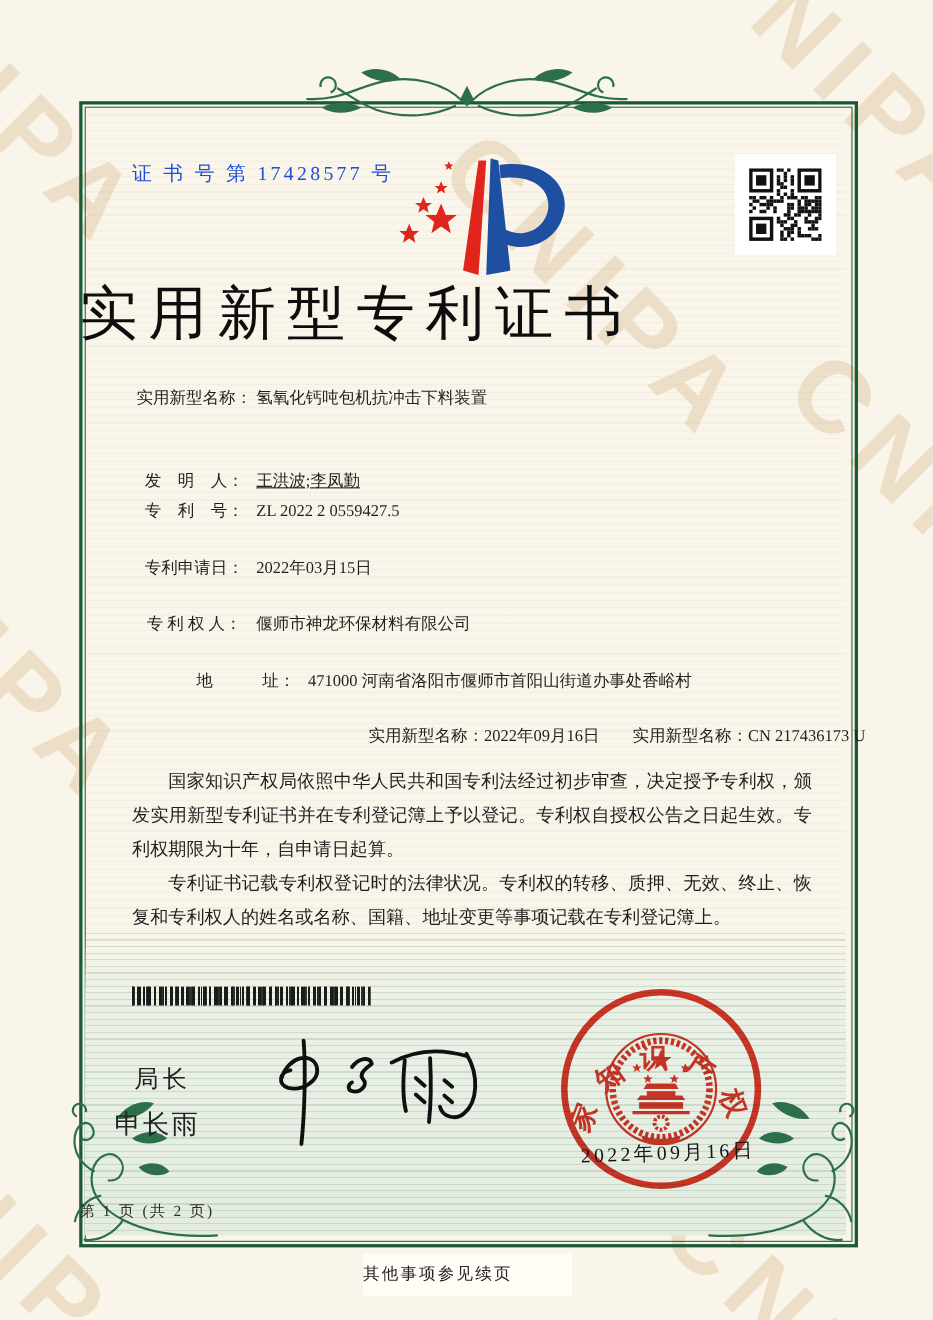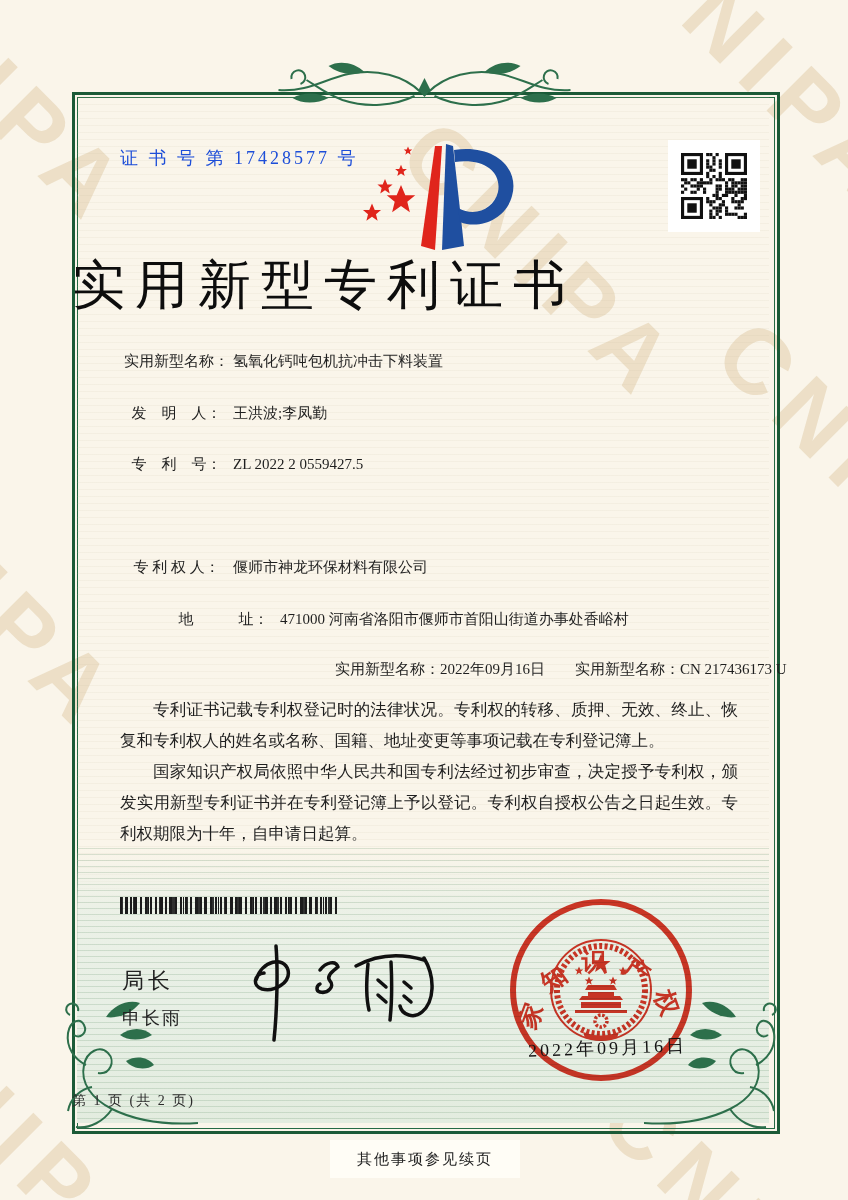--- a/index.html
+++ b/index.html
@@ -41,29 +41,29 @@
          line-height:1.88;text-align:justify;color:#1f1f1f;}
   .paras p{margin:0;text-indent:2em;}
   .barcode{
     position:absolute;left:120px;top:897px;width:217px;height:17px;
     background-image:
       repeating-linear-gradient(90deg,#1b1b1b 0 2px,rgba(0,0,0,0) 2px 5px),
       repeating-linear-gradient(90deg,#1b1b1b 0 1px,rgba(0,0,0,0) 1px 7px),
       repeating-linear-gradient(90deg,rgba(27,27,27,0.9) 0 3px,rgba(0,0,0,0) 3px 13px);
   }
   .director-label{left:122px;top:966px;font-size:22px;letter-spacing:4px;text-align:center;}
-  .director-name{left:122px;top:1006px;font-size:18px;letter-spacing:2px;}
+  .director-name{left:104px;top:1006px;font-size:24px;letter-spacing:2px;}
   .signature{position:absolute;left:228px;top:940px;}
   .seal{position:absolute;left:503px;top:892px;mix-blend-mode:multiply;opacity:0.94;}
   .seal-date{left:528px;top:1036px;font-size:18px;letter-spacing:3px;color:#141414;
              transform:rotate(-2deg);}
   .page-footer{left:72px;top:1092px;width:702px;text-align:left;font-size:14px;
                letter-spacing:2px;color:#2b2b2b;}
   .cont-note{position:absolute;left:330px;top:1140px;width:190px;height:38px;background:#fffdf6;
-             text-align:center;line-height:38px;font-size:15px;letter-spacing:2px;color:#222;}
+             line-height:38px;font-size:15px;letter-spacing:2px;color:#222;}
   .flourish{position:absolute;}
 </style>
 </head>
 <body>
 
 <div class="page">
 
   <div class="wm" style="left:-95px;top:-75px;">CNIPA</div>
   <div class="wm" style="left:680px;top:-95px;">CNIPA</div>
   <div class="wm" style="left:455px;top:100px;">CNIPA</div>
@@ -281,43 +281,46 @@
           <rect x="2" y="16" width="3" height="3"></rect>
         </g>
     </svg>
   </div>
 
   <div class="txt title">实用新型专利证书</div>
 
   <div class="field-row" style="top:352px;">
     <span class="field-label">实用新型名称：</span><span class="field-value">氢氧化钙吨包机抗冲击下料装置</span>
   </div>
-  <div class="field-row" style="top:404px;">
+  <div class="field-row" style="top:428px;text-decoration:underline;">
     <span class="field-label">发　明　人：</span><span class="field-value">王洪波;李凤勤</span>
   </div>
   <div class="field-row" style="top:455px;">
     <span class="field-label">专　利　号：</span><span class="field-value">ZL 2022 2 0559427.5</span>
+  </div>
+  <div class="field-row" style="top:507px;">
+    <span class="field-label">专利申请日：</span><span class="field-value">2022年03月15日</span>
   </div>
   <div class="field-row" style="top:558px;font-family:Liberation Serif, serif;">
     <span class="field-label">专 利 权 人：</span><span class="field-value">偃师市神龙环保材料有限公司</span>
   </div>
   <div class="field-row" style="top:610px;margin-left:47px;">
     <span class="field-label">地　　　址：</span><span class="field-value">471000 河南省洛阳市偃师市首阳山街道办事处香峪村</span>
   </div>
 
   <div class="field-row" style="top:660px;width:640px;">
     <span>实用新型名称：</span><span>2022年09月16日</span>
     <span class="grant-no">
       <span>实用新型名称：</span><span>CN 217436173 U</span>
     </span>
   </div>
 
   <div class="paras">
+    <p>国家知识产权局依照中华人民共和国专利法经过初步审查，决定授予专利权，颁发实用新型专利证书并在专利登记簿上予以登记。专利权自授权公告之日起生效。专利权期限为十年，自申请日起算。</p>
     <p>专利证书记载专利权登记时的法律状况。专利权的转移、质押、无效、终止、恢复和专利权人的姓名或名称、国籍、地址变更等事项记载在专利登记簿上。</p>
-    <p>国家知识产权局依照中华人民共和国专利法经过初步审查，决定授予专利权，颁发实用新型专利证书并在专利登记簿上予以登记。专利权自授权公告之日起生效。专利权期限为十年，自申请日起算。</p>
   </div>
 
   <div class="barcode"></div>
 
   <div class="txt director-label">局长</div>
   <div class="txt director-name">申长雨</div>
 
   <svg class="signature" width="225" height="105" viewBox="0 0 225 105">
     <g stroke="#101010" stroke-width="3.5" fill="none" stroke-linecap="round" stroke-linejoin="round">
       <path d="M28,40 C34,20 56,16 60,30 C63,43 46,52 34,49 C24,46 26,34 36,33"></path>

